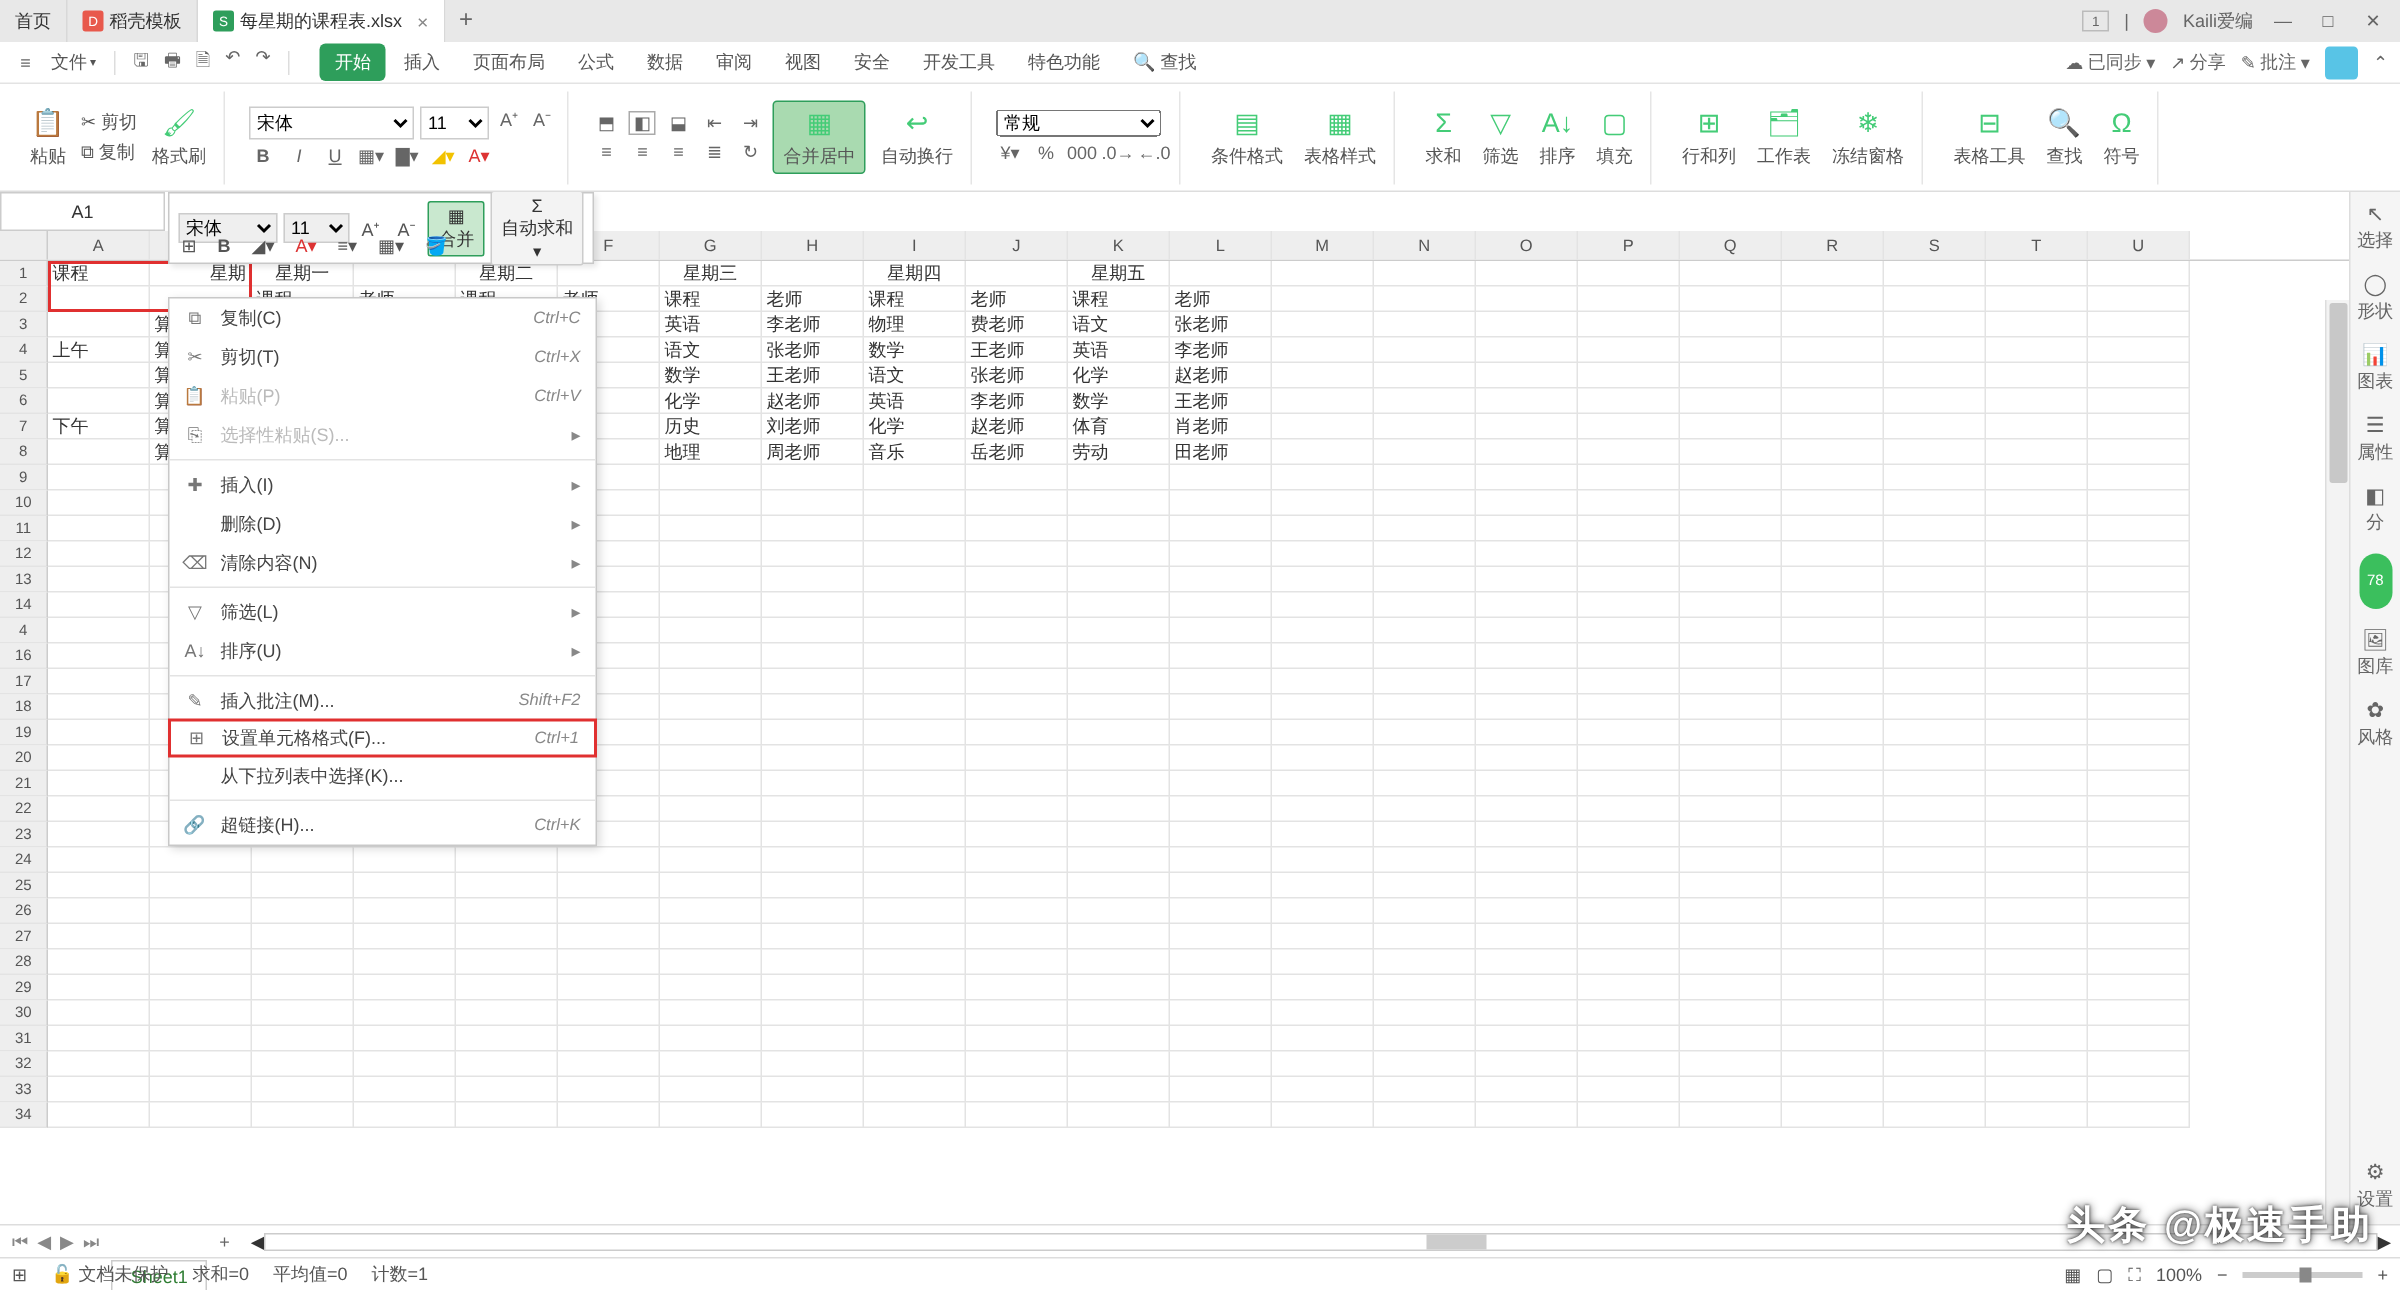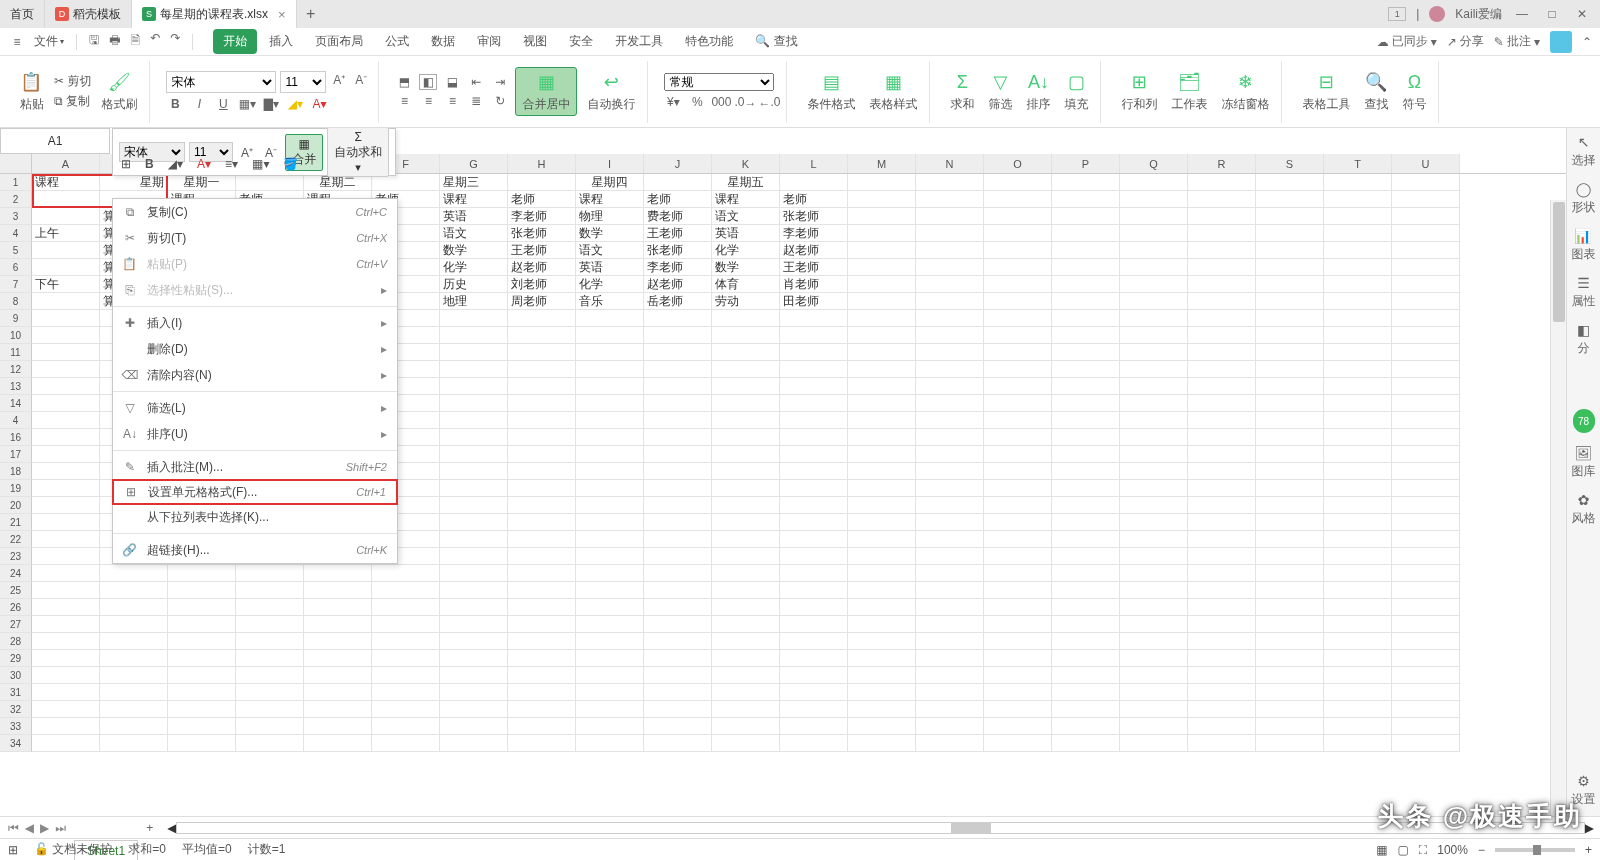--- a/index.html
+++ b/index.html
@@ -75,21 +75,21 @@
 .ctxmenu .mi .mico{width:18px;text-align:center;color:#777;}
 .ctxmenu .mi .short{margin-left:auto;color:#888;font-size:11px;font-style:italic;}
 .ctxmenu .mi .arrow{margin-left:auto;color:#888;}
 .ctxmenu .div{height:1px;background:#e3e3e3;margin:3px 0;}
 .ctxmenu .mi.hl{border:2px solid #e03030;margin:-1px;}
 
 
 .sidepanel{width:34px;border-left:1px solid #ddd;background:#f5f5f5;display:flex;flex-direction:column;align-items:center;padding-top:6px;gap:12px;font-size:10px;color:#666;}
 .sidepanel .sp{display:flex;flex-direction:column;align-items:center;gap:2px;}
 .sidepanel .sp .sico{font-size:14px;}
-.sidepanel .badge78{width:22px;height:24px;border-radius:11px;background:#3bbf5d;color:#fff;display:flex;align-items:center;justify-content:center;font-size:10px;margin-top:40px;}
+.sidepanel .badge78{width:22px;height:37px;border-radius:11px;background:#3bbf5d;color:#fff;display:flex;align-items:center;justify-content:center;font-size:10px;}
 
 
 .sheetbar{height:22px;border-top:1px solid #ddd;display:flex;align-items:center;font-size:11px;}
 .sheetbar .nav{display:flex;gap:6px;padding:0 8px;color:#888;}
 .sheetbar .stab{padding:0 12px;border:1px solid #ccc;border-bottom:none;background:#fff;line-height:20px;color:#2e7d32;margin-top:45px;}
 .sheetbar .plus{padding:0 8px;color:#666;}
 .sheetbar .hscroll{flex:1;display:flex;align-items:center;padding:0 6px;}
 .sheetbar .hscroll .track{flex:1;height:12px;border:1px solid #ccc;position:relative;}
 .sheetbar .hscroll .thumb{position:absolute;left:55%;top:0;width:40px;height:10px;background:#ccc;}
 
@@ -392,21 +392,21 @@
           </div>
       <div class="cells" id="cells">
         <div class="sel-box" style="left:0;top:0;width:136px;height:34px;"></div>
       <div class="cellrow">
               <div class="cell">课程</div>
               <div class="cell" style="text-align: right;">星期</div>
               <div class="cell" style="text-align: center; grid-column: span 2;">星期一</div>
               <div class="cell"></div>
               <div class="cell" style="text-align: center; grid-column: span 2;">星期二</div>
               <div class="cell"></div>
-              <div class="cell" style="grid-column: span 2;">星期三</div>
+              <div class="cell" style="text-align: center; grid-column: span 2;">星期三</div>
               <div class="cell"></div>
               <div class="cell" style="text-align: center; grid-column: span 2;">星期四</div>
               <div class="cell"></div>
               <div class="cell" style="text-align: center; grid-column: span 2;">星期五</div>
               <div class="cell"></div>
               <div class="cell"></div>
               <div class="cell"></div>
               <div class="cell"></div>
               <div class="cell"></div>
               <div class="cell"></div>

